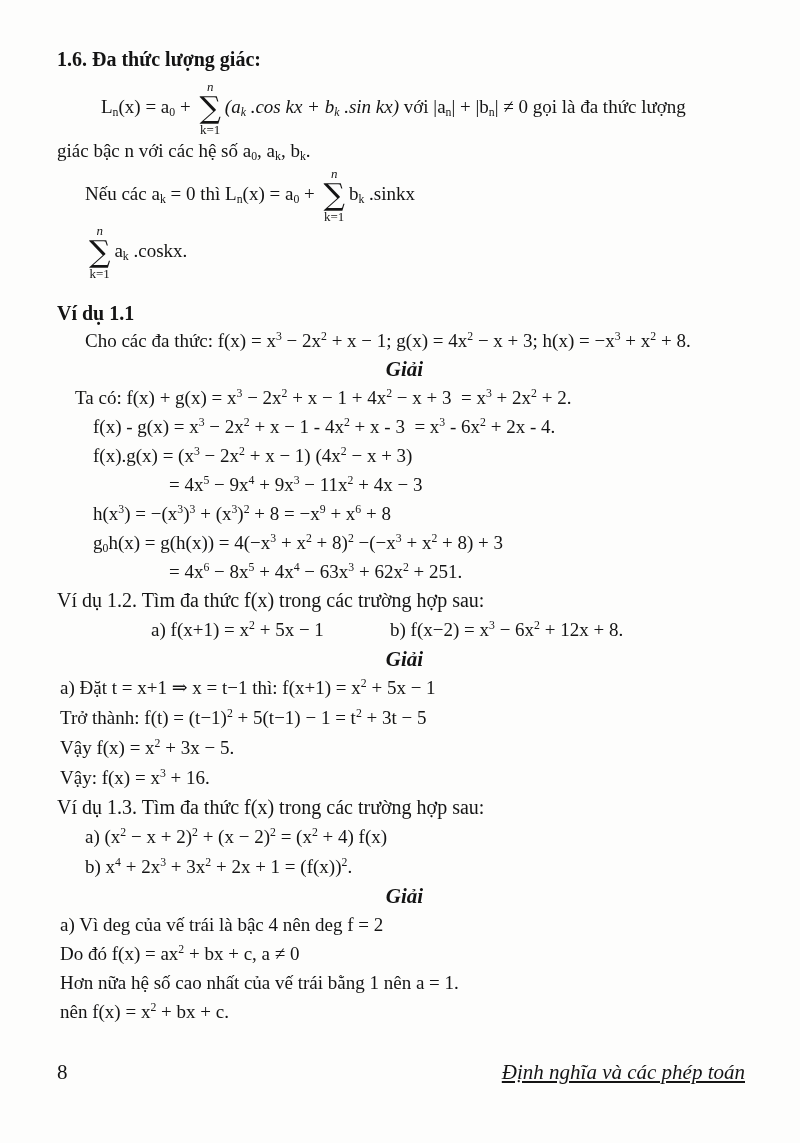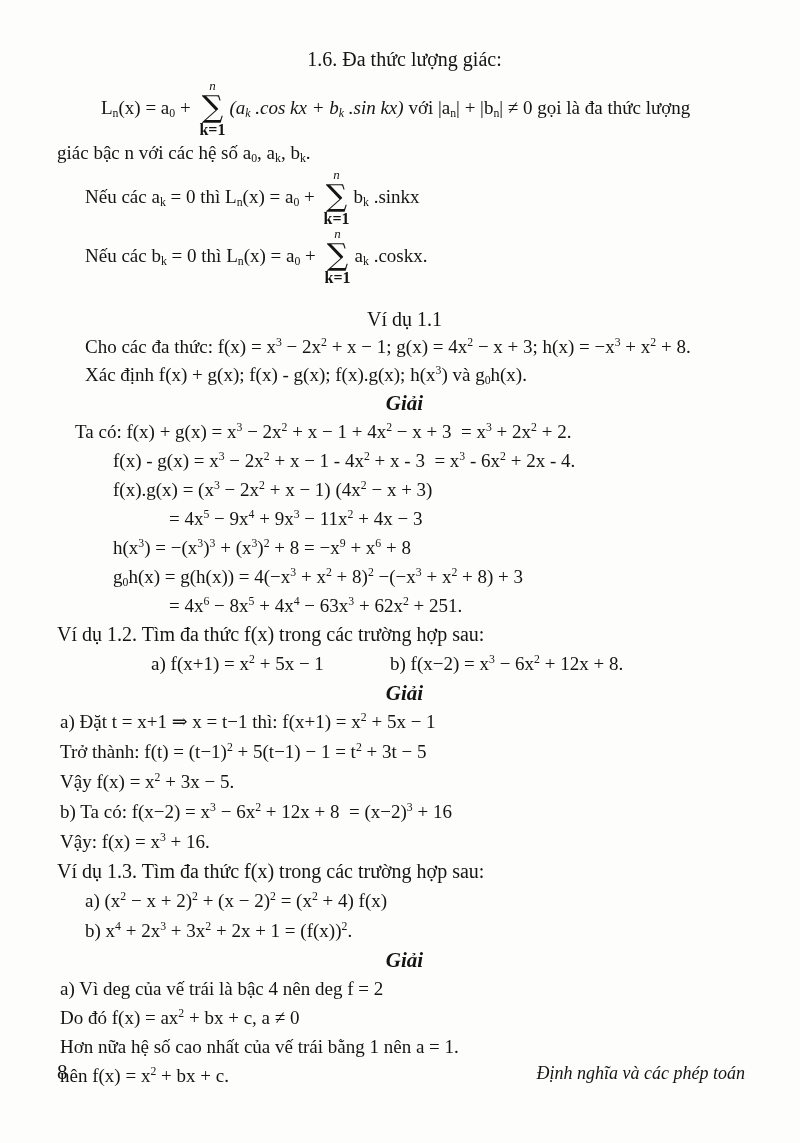--- a/index.html
+++ b/index.html
@@ -7,53 +7,53 @@
     width: 800px; height: 1143px;
     background: #fdfdfc;
     position: relative;
     box-sizing: border-box;
     padding: 46px 48px 0 57px;
     font-family: "Liberation Serif", "DejaVu Serif", "DejaVu Sans", serif;
     color: #141414;
     overflow: hidden;
   }
   .line { font-size: 19px; line-height: 28px; white-space: pre-wrap; }
-  .heading { font-size: 20px; font-weight: 400; line-height: 26px; text-align: center; }
+  .heading { font-size: 20px; font-weight: 700; line-height: 26px; }
   .ex-title { font-size: 20px; line-height: 28px; }
   .ex-title .bold { font-weight: 400; }
   .giai { font-size: 21px; font-weight: 700; font-style: italic; text-align: center; line-height: 28px; }
   sup { font-size: 0.62em; line-height: 0; vertical-align: 7px; }
   sub { font-size: 0.62em; line-height: 0; vertical-align: -3px; }
   
   .frow { display: flex; align-items: center; white-space: pre; font-size: 19px; }
   .frow .part { line-height: 1.2; }
   .sum { display: inline-flex; flex-direction: column; align-items: center; line-height: 1; margin: 0 4px; }
   .sum-top { font-size: 13px; font-style: italic; line-height: 1; }
   .sigma { font-size: 30px; line-height: 1; font-family: "DejaVu Serif", serif; }
-  .sum-bot { font-size: 16px; line-height: 1; font-weight: bold; }
+  .sum-bot { font-size: 13px; line-height: 1; }
   .expr-italic { font-style: italic; }
   
   .ml-body  { margin-left: 28px; }
   .ml-taco  { margin-left: 18px; }
-  .ml-sol   { margin-left: 56px; }
+  .ml-sol   { margin-left: 36px; }
   .ml-eq    { margin-left: 112px; }
   .ml-ab    { margin-left: 3px; }
   .f1 { margin-left: 44px; min-height: 57px; margin-top: 7px; }
   .f2, .f3 { margin-left: 28px; min-height: 57px; }
   .wrapline { line-height: 30px; }
   .two-col { display: flex; text-align: center; }
   .two-col .col-a { margin-left: 28px; flex: 0 0 305px; }
   .lh29 { line-height: 29px; }
   .lh30 { line-height: 30px; }
   .footer {
     position: absolute; left: 57px; right: 55px; bottom: 58px;
     display: flex; justify-content: space-between; align-items: baseline;
   }
   .footer .pagenum { font-size: 21px; }
-  .footer .chapter { font-style: italic; font-size: 18px; }
+  .footer .chapter { font-style: italic; font-size: 21px; text-decoration: underline; }
 </style>
 </head>
 <body>
 
 <div class="page">
 
   <div class="heading">1.6. Đa thức lượng giác:</div>
 
   <div class="frow f1">
     <span class="part">L<sub>n</sub>(x) = a<sub>0</sub> + </span>
@@ -72,32 +72,30 @@
     <span class="part">Nếu các a<sub>k</sub> = 0 thì L<sub>n</sub>(x) = a<sub>0</sub> + </span>
     <span class="sum">
       <span class="sum-top">n</span>
       <span class="sigma">∑</span>
       <span class="sum-bot">k=1</span>
     </span>
     <span class="part">b<sub>k</sub> .sinkx</span>
   </div>
 
   <div class="frow f3">
-    <span class="part">Nếu các b<sub>k</sub> = 0 thì L<sub>n</sub>(x) = a<sub>0</sub> + </span>
     <span class="sum">
       <span class="sum-top">n</span>
       <span class="sigma">∑</span>
       <span class="sum-bot">k=1</span>
     </span>
     <span class="part">a<sub>k</sub> .coskx.</span>
   </div>
 
   <div class="heading ex-title" style="margin-top:19px;">Ví dụ 1.1</div>
   <div class="line ml-body">Cho các đa thức: f(x) = x<sup>3</sup> − 2x<sup>2</sup> + x − 1; g(x) = 4x<sup>2</sup> − x + 3; h(x) = −x<sup>3</sup> + x<sup>2</sup> + 8.</div>
-  <div class="line ml-body">Xác định f(x) + g(x); f(x) - g(x); f(x).g(x); h(x<sup>3</sup>) và g<sub>0</sub>h(x).</div>
   <div class="giai">Giải</div>
 
   <div class="line lh29 ml-taco">Ta có: f(x) + g(x) = x<sup>3</sup> − 2x<sup>2</sup> + x − 1 + 4x<sup>2</sup> − x + 3  = x<sup>3</sup> + 2x<sup>2</sup> + 2.</div>
   <div class="line lh29 ml-sol">f(x) - g(x) = x<sup>3</sup> − 2x<sup>2</sup> + x − 1 - 4x<sup>2</sup> + x - 3  = x<sup>3</sup> - 6x<sup>2</sup> + 2x - 4.</div>
   <div class="line lh29 ml-sol">f(x).g(x) = (x<sup>3</sup> − 2x<sup>2</sup> + x − 1) (4x<sup>2</sup> − x + 3)</div>
   <div class="line lh29 ml-eq">= 4x<sup>5</sup> − 9x<sup>4</sup> + 9x<sup>3</sup> − 11x<sup>2</sup> + 4x − 3</div>
   <div class="line lh29 ml-sol">h(x<sup>3</sup>) = −(x<sup>3</sup>)<sup>3</sup> + (x<sup>3</sup>)<sup>2</sup> + 8 = −x<sup>9</sup> + x<sup>6</sup> + 8</div>
   <div class="line lh29 ml-sol">g<sub>0</sub>h(x) = g(h(x)) = 4(−x<sup>3</sup> + x<sup>2</sup> + 8)<sup>2</sup> −(−x<sup>3</sup> + x<sup>2</sup> + 8) + 3</div>
   <div class="line lh29 ml-eq">= 4x<sup>6</sup> − 8x<sup>5</sup> + 4x<sup>4</sup> − 63x<sup>3</sup> + 62x<sup>2</sup> + 251.</div>
 
@@ -106,21 +104,20 @@
   </div>
   <div class="line lh30 two-col">
     <span class="col-a">a) f(x+1) = x<sup>2</sup> + 5x − 1</span>
     <span class="col-b">b) f(x−2) = x<sup>3</sup> − 6x<sup>2</sup> + 12x + 8.</span>
   </div>
   <div class="giai">Giải</div>
 
   <div class="line lh30 ml-ab">a) Đặt t = x+1 ⇒ x = t−1 thì: f(x+1) = x<sup>2</sup> + 5x − 1</div>
   <div class="line lh30 ml-ab">Trở thành: f(t) = (t−1)<sup>2</sup> + 5(t−1) − 1 = t<sup>2</sup> + 3t − 5</div>
   <div class="line lh30 ml-ab">Vậy f(x) = x<sup>2</sup> + 3x − 5.</div>
-  <div class="line lh30 ml-ab">b) Ta có: f(x−2) = x<sup>3</sup> − 6x<sup>2</sup> + 12x + 8  = (x−2)<sup>3</sup> + 16</div>
   <div class="line lh30 ml-ab">Vậy: f(x) = x<sup>3</sup> + 16.</div>
 
   <div class="ex-title lh29">
     <span class="bold">Ví dụ 1.3.</span><span> Tìm đa thức f(x) trong các trường hợp sau:</span>
   </div>
   <div class="line lh30 ml-body">a) (x<sup>2</sup> − x + 2)<sup>2</sup> + (x − 2)<sup>2</sup> = (x<sup>2</sup> + 4) f(x)</div>
   <div class="line lh30 ml-body">b) x<sup>4</sup> + 2x<sup>3</sup> + 3x<sup>2</sup> + 2x + 1 = (f(x))<sup>2</sup>.</div>
   <div class="giai">Giải</div>
 
   <div class="line lh29 ml-ab">a) Vì deg của vế trái là bậc 4 nên deg f = 2</div>

